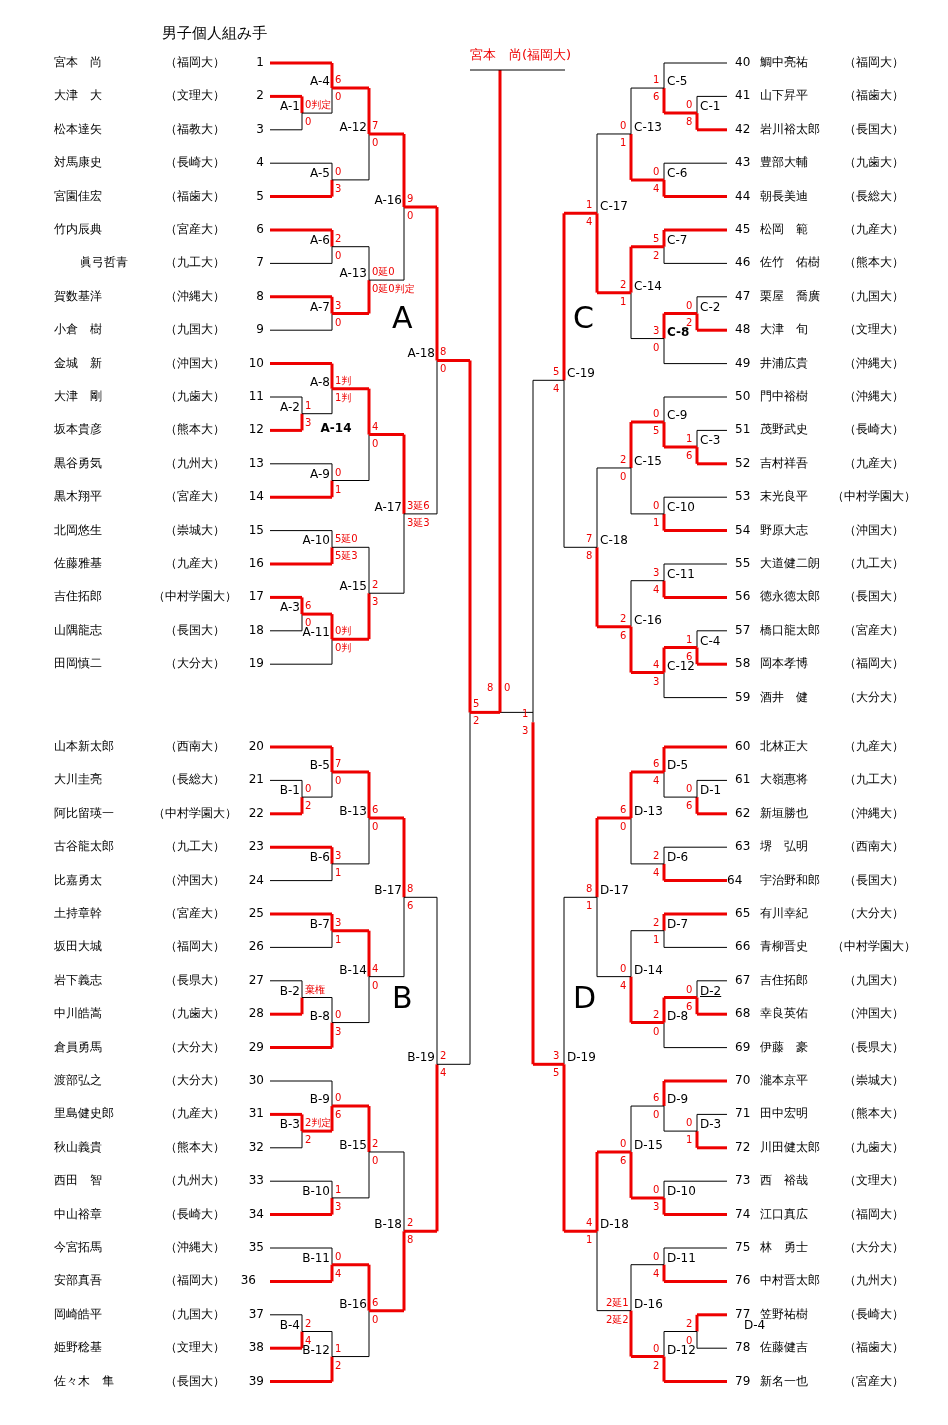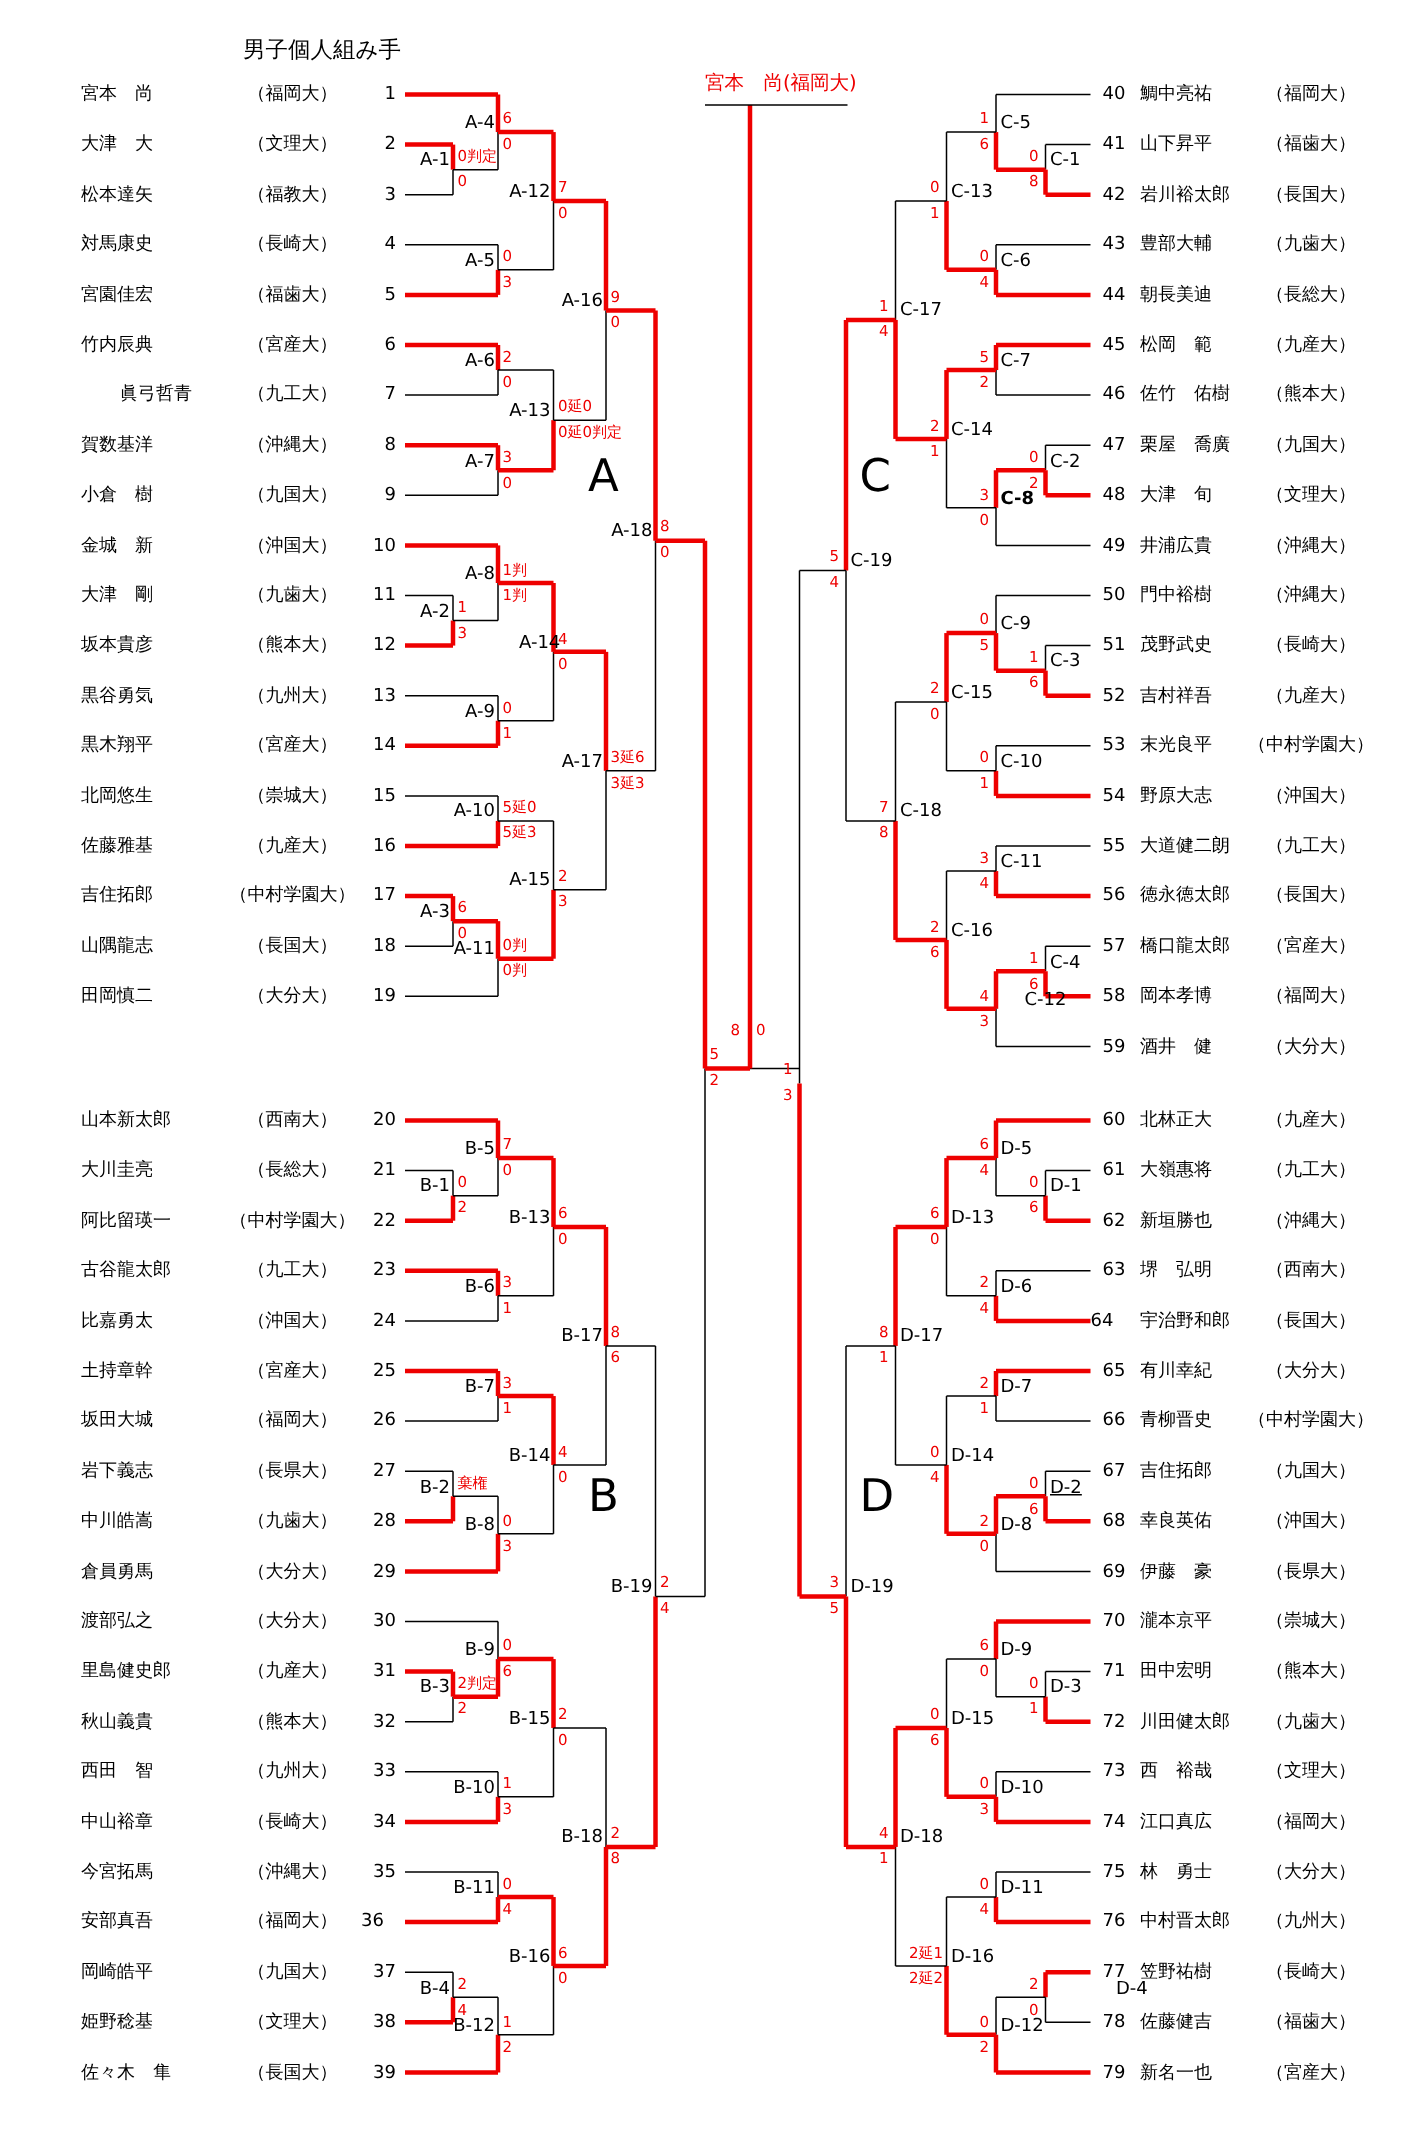--- a/index.html
+++ b/index.html
@@ -767,21 +767,21 @@
     <div class="score" style="left: 335px; top: 550.3px;">5延3</div>
     <div class="mlabel" style="left: 296px; top: 625.15px; width: 34px; text-align: right;">A-11</div>
     <div class="score" style="left: 335px; top: 625.15px;">0判</div>
     <div class="score" style="left: 335px; top: 642.15px;">0判</div>
     <div class="mlabel" style="left: 333px; top: 119.975px; width: 34px; text-align: right;">A-12</div>
     <div class="score" style="left: 372px; top: 119.975px;">7</div>
     <div class="score" style="left: 372px; top: 136.975px;">0</div>
     <div class="mlabel" style="left: 333px; top: 266.1px; width: 34px; text-align: right;">A-13</div>
     <div class="score" style="left: 372px; top: 266.1px;">0延0</div>
     <div class="score" style="left: 372px; top: 283.1px;">0延0判定</div>
-    <div class="mlabel" style="left: 346px; top: 420.575px; width: 34px; text-align: left;">A-14</div>
+    <div class="mlabel" style="left: 319px; top: 420.575px; width: 34px; text-align: center; font-weight: bold;">A-14</div>
     <div class="score" style="left: 372px; top: 420.575px;">4</div>
     <div class="score" style="left: 372px; top: 437.575px;">0</div>
     <div class="mlabel" style="left: 333px; top: 579.225px; width: 34px; text-align: right;">A-15</div>
     <div class="score" style="left: 372px; top: 579.225px;">2</div>
     <div class="score" style="left: 372px; top: 596.225px;">3</div>
     <div class="mlabel" style="left: 368px; top: 193.037px; width: 34px; text-align: right;">A-16</div>
     <div class="score" style="left: 407px; top: 193.037px;">9</div>
     <div class="score" style="left: 407px; top: 210.037px;">0</div>
     <div class="mlabel" style="left: 368px; top: 499.9px; width: 34px; text-align: right;">A-17</div>
     <div class="score" style="left: 407px; top: 499.9px;">3延6</div>
@@ -872,21 +872,21 @@
     <div class="score" style="left: 653px; top: 341.55px;">0</div>
     <div class="mlabel" style="left: 667px; top: 408.05px;">C-9</div>
     <div class="score" style="left: 653px; top: 408.05px;">0</div>
     <div class="score" style="left: 653px; top: 425.05px;">5</div>
     <div class="mlabel" style="left: 667px; top: 499.9px;">C-10</div>
     <div class="score" style="left: 653px; top: 499.9px;">0</div>
     <div class="score" style="left: 653px; top: 516.9px;">1</div>
     <div class="mlabel" style="left: 667px; top: 566.7px;">C-11</div>
     <div class="score" style="left: 653px; top: 566.7px;">3</div>
     <div class="score" style="left: 653px; top: 583.7px;">4</div>
-    <div class="mlabel" style="left: 667px; top: 658.55px; margin-left: 16px;">C-12</div>
+    <div class="mlabel" style="left: 667px; top: 658.55px;">C-12</div>
     <div class="score" style="left: 653px; top: 658.55px;">4</div>
     <div class="score" style="left: 653px; top: 675.55px;">3</div>
     <div class="mlabel" style="left: 634px; top: 119.975px;">C-13</div>
     <div class="score" style="left: 620px; top: 119.975px;">0</div>
     <div class="score" style="left: 620px; top: 136.975px;">1</div>
     <div class="mlabel" style="left: 634px; top: 278.625px;">C-14</div>
     <div class="score" style="left: 620px; top: 278.625px;">2</div>
     <div class="score" style="left: 620px; top: 295.625px;">1</div>
     <div class="mlabel" style="left: 634px; top: 453.975px;">C-15</div>
     <div class="score" style="left: 620px; top: 453.975px;">2</div>

